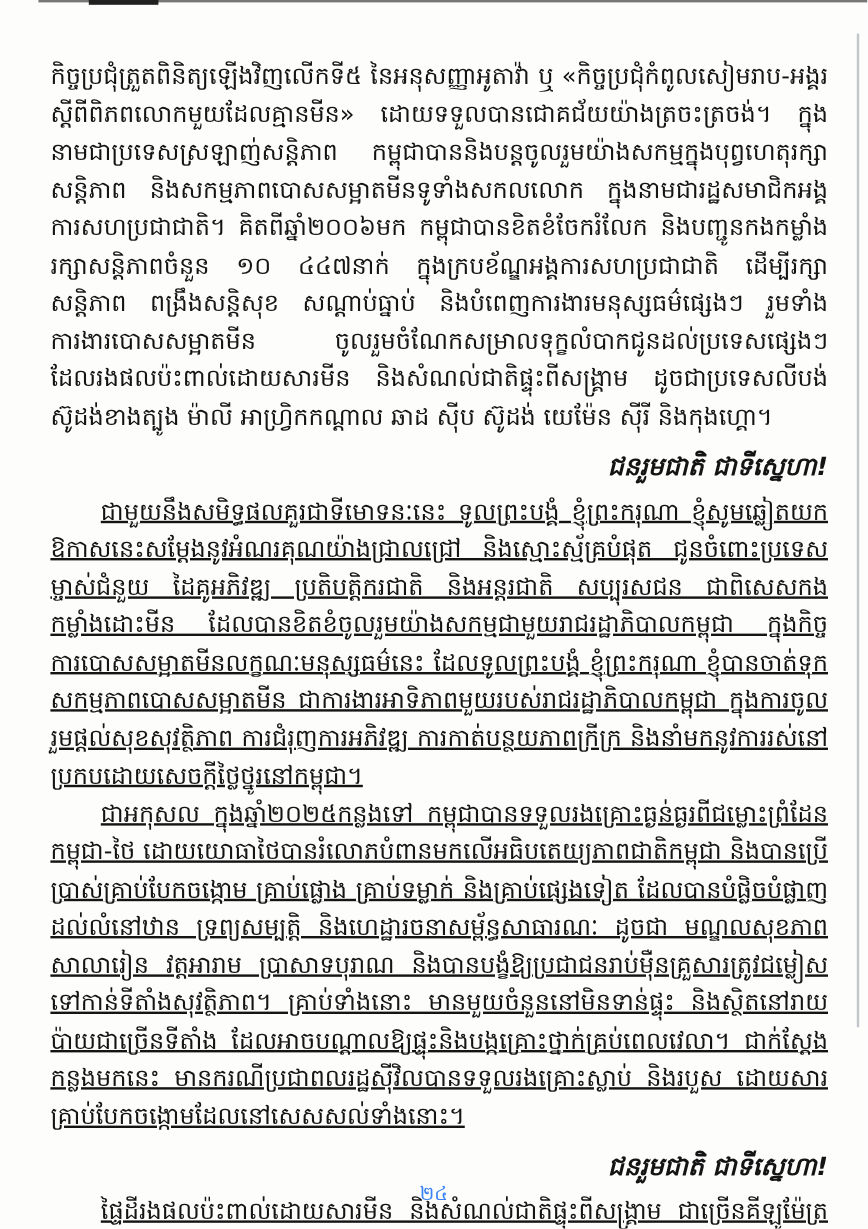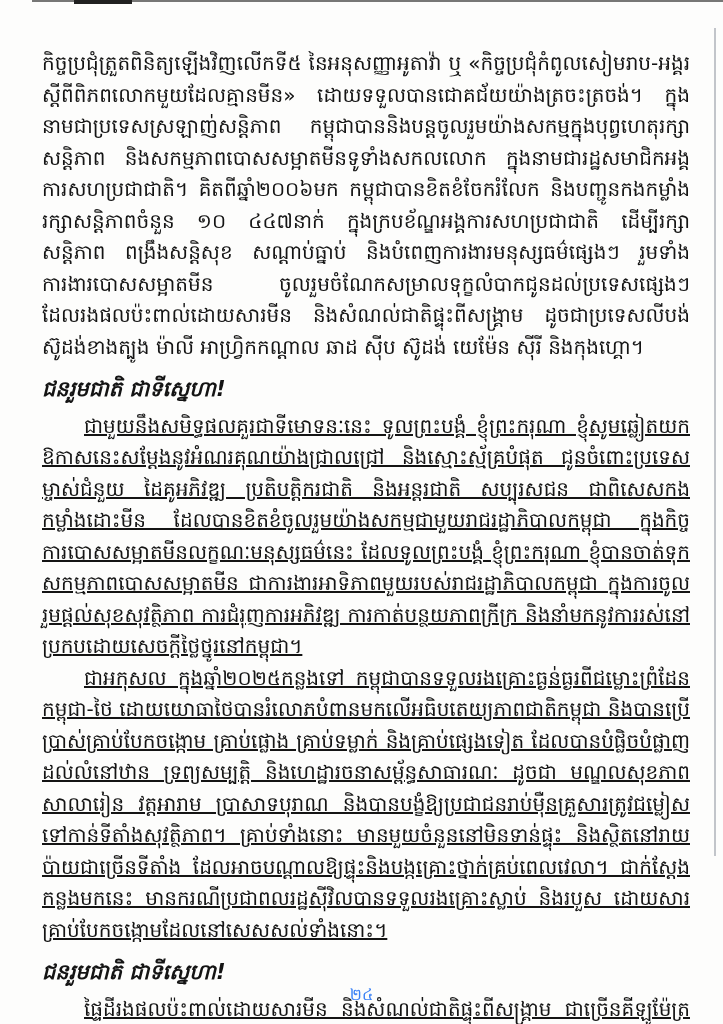--- a/index.html
+++ b/index.html
@@ -37,21 +37,21 @@
     line-height: 31.5px;
     text-align: justify;
   }
   .para { margin: 0; }
   .para.indent { text-indent: 42px; text-decoration: underline; }
   .heading {
     margin: 11px 0 5px 0;
     font-weight: bold;
     font-style: italic;
     font-size: 21px;
-    text-align: left;
+    text-align: right;
   }
   .bold { font-weight: bold; }
   .page-number {
     position: absolute; left: 0; right: 0; bottom: 16px;
     text-align: center;
     font-size: 16px;
     color: #3b82f6;
   }
 </style>
 </head>

